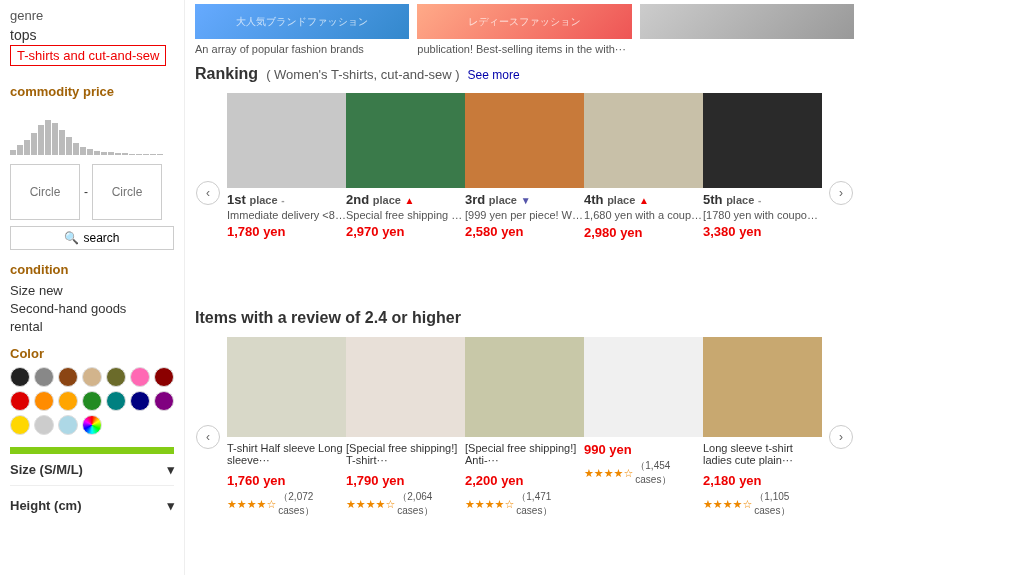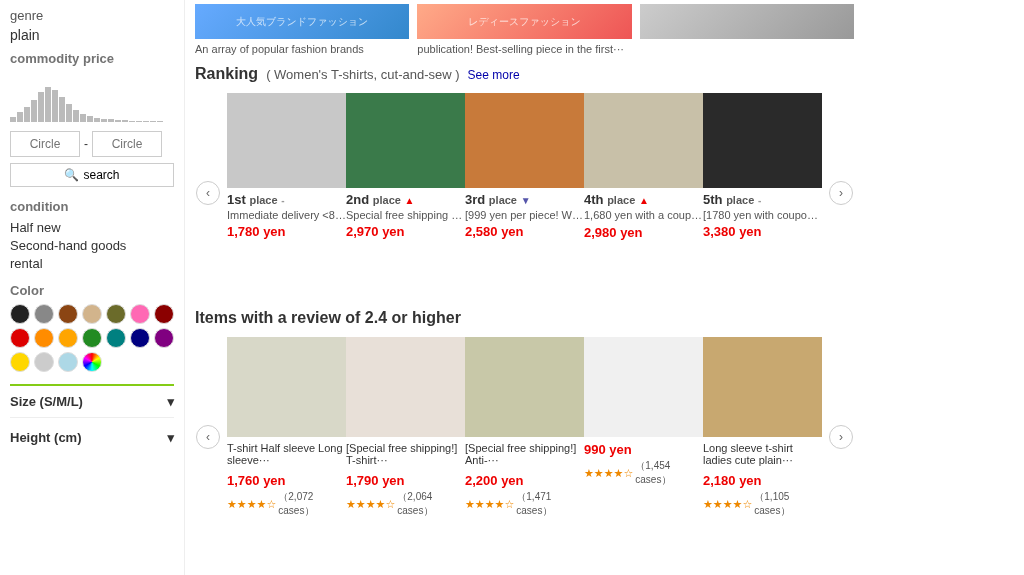--- a/index.html
+++ b/index.html
@@ -5,35 +5,35 @@
     * { box-sizing: border-box; margin: 0; padding: 0; }
     body { font-family: Arial, sans-serif; font-size: 13px; color: #333; background: #fff; overflow-x: hidden; }
     .layout { display: flex; width: 864px; min-height: 575px; }
 
     
     .sidebar { width: 185px; min-width: 185px; padding: 8px 10px; border-right: 1px solid #eee; }
     .sidebar-genre-label { font-size: 13px; color: #555; margin-bottom: 4px; }
     .sidebar-tops { font-size: 14px; color: #333; margin-bottom: 2px; }
     .sidebar-tshirts { font-size: 13px; color: #e00; border: 1px solid #e00; padding: 2px 6px; display: inline-block; margin-bottom: 10px; }
 
-    .sidebar-section-title { font-size: 13px; font-weight: bold; color: #737373; margin: 8px 0 6px; }
+    .sidebar-section-title { font-size: 13px; font-weight: bold; color: #a16207; margin: 8px 0 6px; }
     .price-histogram { height: 50px; width: 160px; margin-bottom: 6px; }
     .price-inputs { display: flex; align-items: center; gap: 4px; margin-bottom: 6px; }
-    .price-input { border: 1px solid #ccc; padding: 5px 6px; font-size: 12px; width: 70px; text-align: center; }
+    .price-input { border: 1px solid #ccc; padding: 20px 6px; font-size: 12px; width: 70px; text-align: center; }
     .price-dash { font-size: 12px; }
     .search-btn { width: 100%; border: 1px solid #ccc; background: #fff; padding: 4px; font-size: 12px; cursor: pointer; display: flex; align-items: center; justify-content: center; gap: 4px; }
 
     .condition-section { margin-top: 12px; }
     .condition-item { font-size: 13px; color: #333; margin-bottom: 3px; cursor: pointer; }
 
     .color-section { margin-top: 12px; }
     .color-grid { display: flex; flex-wrap: wrap; gap: 4px; margin-top: 6px; }
     .color-dot { width: 20px; height: 20px; border-radius: 50%; cursor: pointer; border: 1px solid #ddd; }
 
-    .size-section { margin-top: 12px; border-top: 2px solid #84cc16; padding-top: 8px; }
+    .size-section { margin-top: 12px; border-top: 7px solid #84cc16; padding-top: 8px; }
     .size-header { display: flex; justify-content: space-between; align-items: center; cursor: pointer; font-size: 13px; font-weight: bold; }
     .height-section { margin-top: 8px; border-top: 1px solid #eee; padding-top: 12px; }
     .height-header { display: flex; justify-content: space-between; align-items: center; cursor: pointer; font-size: 13px; font-weight: bold; }
 
     
     .main { flex: 1; padding: 0 10px; overflow: hidden; }
 
     
     .banner-row { display: flex; gap: 8px; margin-bottom: 10px; padding-top: 4px; }
     .banner-item { flex: 1; }
@@ -71,21 +71,22 @@
     .stars { color: #e80; font-size: 11px; }
     .item-count { font-size: 10px; color: #555; }
   </style>
 </head>
 <body>
 
 <div class="layout">
 
   <div class="sidebar">
     <div class="sidebar-genre-label">genre</div>
-    <div class="sidebar-tops">plain</div>
+    <div class="sidebar-tops">tops</div>
+    <div class="sidebar-tshirts">T-shirts and cut-and-sew</div>
 
     <div class="sidebar-section-title">commodity price</div>
     
     <svg class="price-histogram" viewBox="0 0 160 50" xmlns="http://www.w3.org/2000/svg">
       <rect x="0" y="45" width="6" height="5" fill="#bbb"></rect>
       <rect x="7" y="40" width="6" height="10" fill="#bbb"></rect>
       <rect x="14" y="35" width="6" height="15" fill="#bbb"></rect>
       <rect x="21" y="28" width="6" height="22" fill="#bbb"></rect>
       <rect x="28" y="20" width="6" height="30" fill="#bbb"></rect>
       <rect x="35" y="15" width="6" height="35" fill="#bbb"></rect>
@@ -111,21 +112,21 @@
       <span class="price-dash">-</span>
       <input class="price-input" type="text" placeholder="Circle" style="">
     </div>
     <button class="search-btn">
       <span>🔍</span>
       <span>search</span>
     </button>
 
     <div class="condition-section">
       <div class="sidebar-section-title">condition</div>
-      <div class="condition-item">Half new</div>
+      <div class="condition-item">Size new</div>
       <div class="condition-item">Second-hand goods</div>
       <div class="condition-item">rental</div>
     </div>
 
     <div class="color-section">
       <div class="sidebar-section-title">Color</div>
       <div class="color-grid" id="color-grid">
           <div class="color-dot" style="background: rgb(34, 34, 34);"></div>
           <div class="color-dot" style="background: rgb(136, 136, 136);"></div>
           <div class="color-dot" style="background: rgb(139, 69, 19);"></div>
@@ -168,21 +169,21 @@
         <div class="banner-item">
           <div class="banner-img blue">
             <span style="font-size: 10px; color: rgba(255, 255, 255, 0.7); padding: 2px; text-align: center;">大人気ブランドファッション</span>
           </div>
           <div class="banner-text">An array of popular fashion brands</div>
         </div>
         <div class="banner-item">
           <div class="banner-img orange">
             <span style="font-size: 10px; color: rgba(255, 255, 255, 0.7); padding: 2px; text-align: center;">レディースファッション</span>
           </div>
-          <div class="banner-text">publication! Best-selling piece in the first···</div>
+          <div class="banner-text">publication! Best-selling items in the with···</div>
         </div>
         <div class="banner-item">
           <div class="banner-img gray">
             <span style="font-size: 10px; color: rgba(255, 255, 255, 0.7); padding: 2px; text-align: center;"></span>
           </div>
         </div>
       </div>
 
     <div>
       <div class="section-header">

